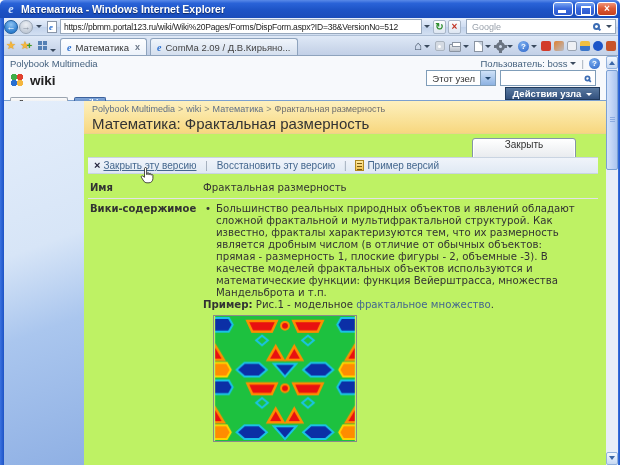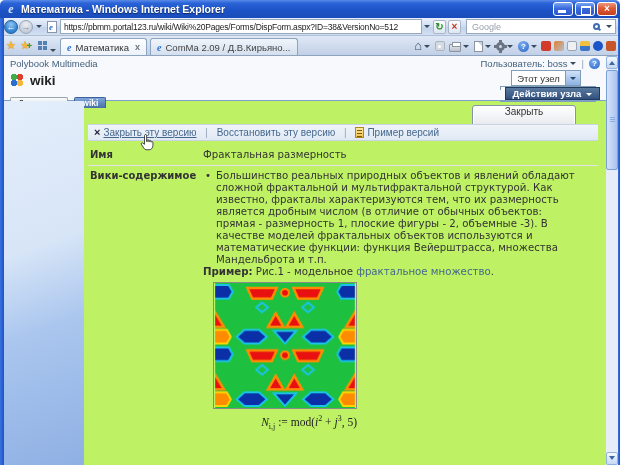--- a/index.html
+++ b/index.html
@@ -81,21 +81,21 @@
   .sp-top{height:14px;display:flex;align-items:center;padding:0 6px;font-size:9.5px;color:#44617e;background:#f7f9fc;}
   .sp-top .right{margin-left:auto;display:flex;align-items:center;justify-content:flex-end;}
   .sp-sep{color:#98a4b2;margin:0 5px;}
   .sp-header{height:20px;display:flex;align-items:center;padding:0 6px;background:#f7f9fc;position:relative;}
   .site-ico{width:14px;height:14px;margin-right:6px;
     background:radial-gradient(circle at 4px 4px,#3fae49 3px,transparent 3.5px),
                radial-gradient(circle at 10px 4px,#e0412e 3px,transparent 3.5px),
                radial-gradient(circle at 4px 10px,#2a6fd0 3px,transparent 3.5px),
                radial-gradient(circle at 10px 10px,#f4b63f 3px,transparent 3.5px);}
   .site-title{font-size:13.5px;font-weight:bold;color:#222;}
-  .sp-search{position:absolute;right:10px;top:0;display:flex;align-items:center;flex-direction:column;}
+  .sp-search{position:absolute;right:10px;top:0;display:flex;align-items:center;}
   .scopebox{height:16px;border:1px solid #7f9db9;background:#fff;display:flex;align-items:center;font-size:9.5px;color:#333;}
   .scopebox .txt{padding:0 5px;}
   .scopebtn{width:15px;height:14px;background:linear-gradient(180deg,#cfe2f8,#8db2e2);border-left:1px solid #7f9db9;
     display:flex;justify-content:center;align-items:center;}
   .scopebtn .car{border-top-color:#24486e;margin:3px 0 0;}
   .spinput{width:96px;height:16px;border:1px solid #7f9db9;background:#fff;margin-left:4px;display:flex;align-items:center;}
   .spinput input{flex:1;min-width:0;border:0;outline:0;font-size:9.5px;}
   .sp-tabs{height:11px;background:#f7f9fc;border-bottom:1px solid #7ba0cf;padding-left:6px;position:relative;}
   .sptab{display:inline-block;height:11px;line-height:11px;padding:0 7px;font-size:8.5px;color:#333;margin-right:2px;
     border:1px solid #9aa4b0;border-bottom:0;border-radius:2px 2px 0 0;background:linear-gradient(180deg,#fbfbfb,#d9dce1);vertical-align:bottom;}
@@ -269,20 +269,26 @@
       <span class="site-actions">
         <span>Действия узла</span>
         <span class="car w"></span>
       </span>
     </div>
 
     <div class="sp-body">
       <div class="leftnav"></div>
       <div class="main">
 
+        <div class="yellow">
+          <div class="crumbs">
+            <a>Polybook Multimedia</a><span class="csep">&gt;</span><a>wiki</a><span class="csep">&gt;</span><a>Математика</a><span class="csep">&gt;</span><span>Фрактальная размерность</span>
+          </div>
+          <div class="page-title">Математика: Фрактальная размерность</div>
+        </div>
 
         <div class="content">
 
           <div class="close-row">
             <span class="spbtn">Закрыть</span>
           </div>
 
           <div class="vtoolbar">
             <span class="xico">×</span><a class="del">Закрыть эту версию</a>
             <span class="tsep">|</span>
@@ -330,23 +336,20 @@
                         <path d="M90,55 L98,48 L113,48 L121,55 L113,62 L98,62 Z" fill="#0b2fa6" stroke="#19c3e8" stroke-width="2"></path>
                         <path d="M60,49 L83,49 L71.5,62 Z" fill="#0b2fa6" stroke="#19c3e8" stroke-width="2"></path>
                         <path d="M-10,48 L12,48 L16,55 L12,62 L-10,62 Z" fill="#ff8c00" stroke="#ffd400" stroke-width="2"></path>
                         <path d="M153,48 L131,48 L127,55 L131,62 L153,62 Z" fill="#ff8c00" stroke="#ffd400" stroke-width="2"></path>
                       </pattern>
                     </defs>
                     <rect width="143" height="128" fill="url(#fr)"></rect>
                   </svg>
                 </div>
 
-                <div class="formula">
-                  <i>N</i><sub>i,j</sub><span> := mod(</span><i>i</i><sup>2</sup><span> + </span><i>j</i><sup>3</sup><span>, 5)</span>
-                </div>
 
               </div>
             </div>
           </div>
 
         </div>
       </div>
     </div>
   </div>
 

